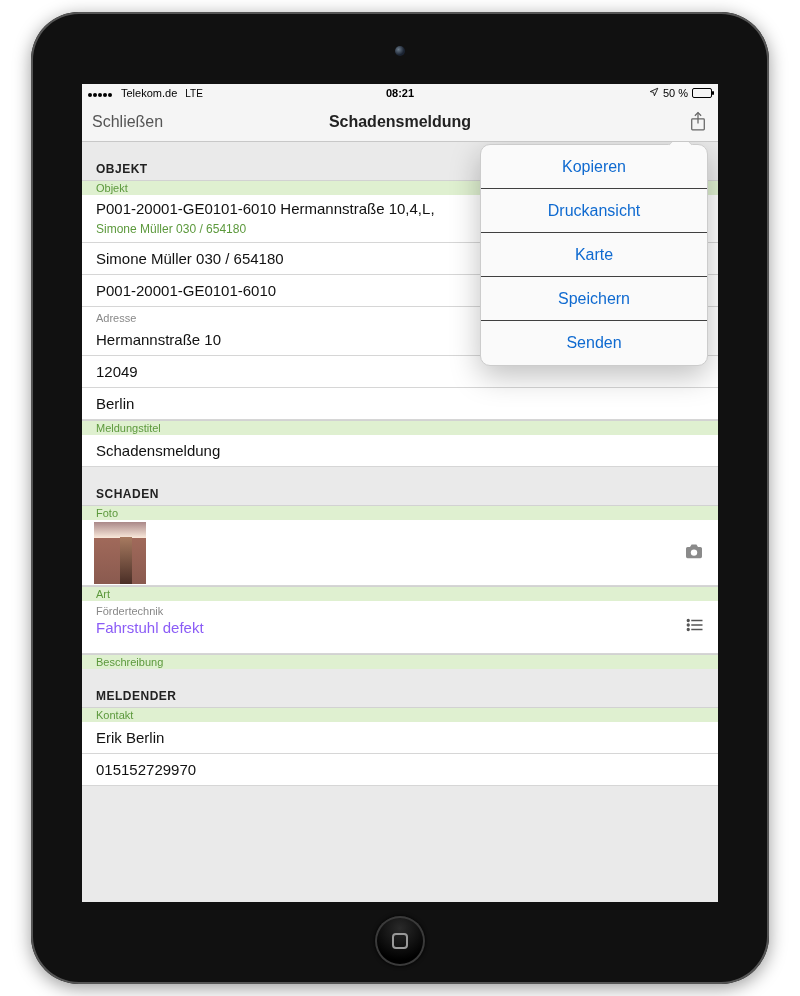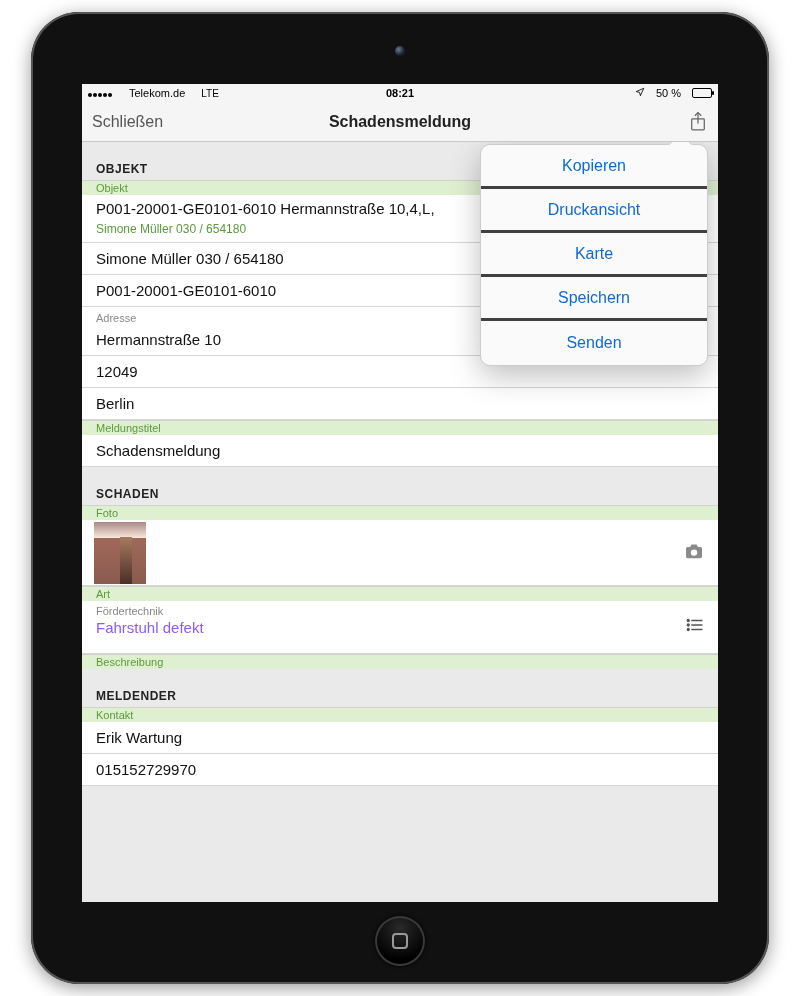--- a/index.html
+++ b/index.html
@@ -41,23 +41,23 @@
     position: absolute; left: 51px; right: 51px; top: 72px; bottom: 82px;
     background: #eaeaea; overflow: hidden;
   }
 
   
   .statusbar {
     height: 18px; font-size: 11px; color: #000;
     display: flex; align-items: center; padding: 0 6px;
     background: #f5f5f5;
   }
-  .sb-left { display: flex; align-items: center; gap: 16px; flex: 1; }
+  .sb-left { display: flex; align-items: center; gap: 8px; flex: 1; }
   .sb-center { flex: 0 0 auto; font-weight: 600; }
-  .sb-right { flex: 1; display: flex; justify-content: flex-end; align-items: center; gap: 11px; }
+  .sb-right { flex: 1; display: flex; justify-content: flex-end; align-items: center; gap: 4px; }
   .dots i { display:inline-block; width:4px;height:4px;border-radius:50%;background:#000;margin-right:1px; }
   .lte { font-size: 10px; }
   .battery {
     width: 20px; height: 10px; border: 1px solid #000; border-radius: 2px; position: relative;
   }
   .battery::after { content:""; position:absolute; right:-3px; top:2px; width:2px; height:4px; background:#000; border-radius:1px;}
   .battery .fill { height:100%; width:50%; background:#000; }
 
   
   .navbar {
@@ -127,21 +127,21 @@
     z-index: 50; overflow:visible;
   }
   .popover::before {
     content:""; position:absolute; top:-9px; right:18px;
     width:16px; height:16px; background:#fafafa;
     border-left:1px solid #ccc; border-top:1px solid #ccc;
     transform: rotate(45deg);
   }
   .popover .item {
     height:44px; display:flex; align-items:center; justify-content:center;
-    font-size:16px; color:#0f6ad0; border-bottom:3px solid #404040;
+    font-size:16px; color:#0f6ad0; border-bottom:1px solid #404040;
   }
   .popover .item:last-child { border-bottom:none; }
 
 </style>
 </head>
 <body>
 
 <div class="ipad">
   <div class="camera"></div>
 
@@ -224,21 +224,21 @@
               <line x1="7" y1="15" x2="22" y2="15"></line>
           </svg>
         </span>
       </div>
 
       <div class="green-label">Beschreibung</div>
 
       <div class="section-gap"></div>
       <div class="section-header">MELDENDER</div>
       <div class="green-label">Kontakt</div>
-      <div class="row">Erik Wartung</div>
+      <div class="row">Erik Berlin</div>
       <div class="row">015152729970</div>
 
       <div class="popover">
         <div class="item">Kopieren</div>
         <div class="item">Druckansicht</div>
         <div class="item">Karte</div>
         <div class="item">Speichern</div>
         <div class="item">Senden</div>
       </div>
 

